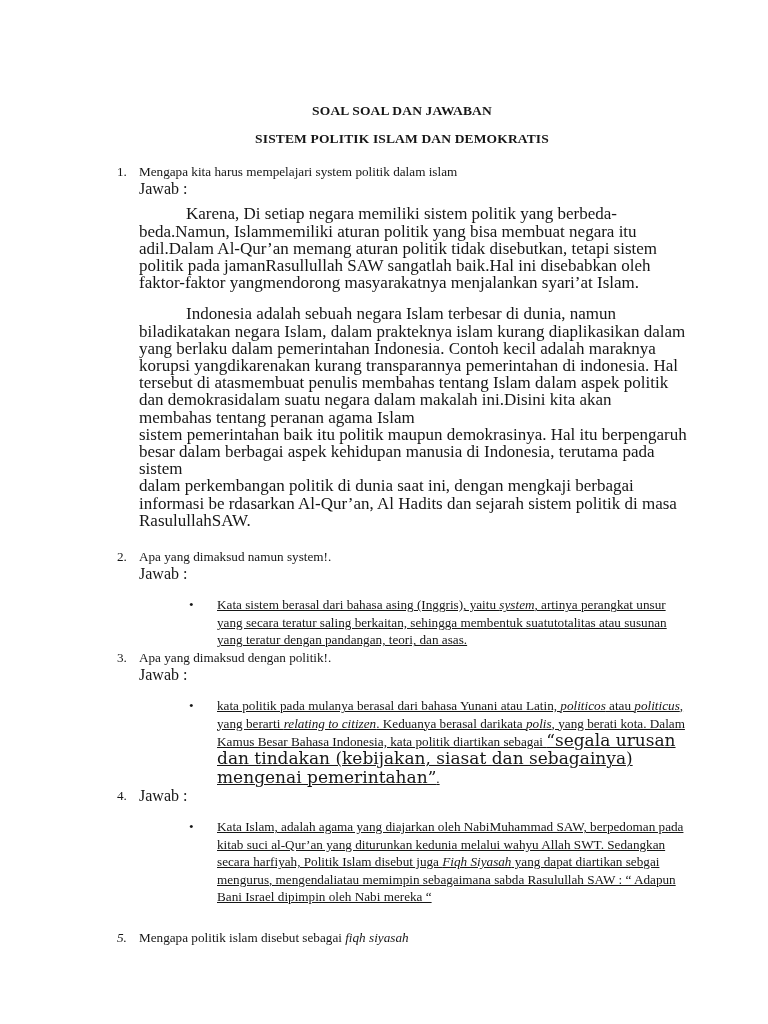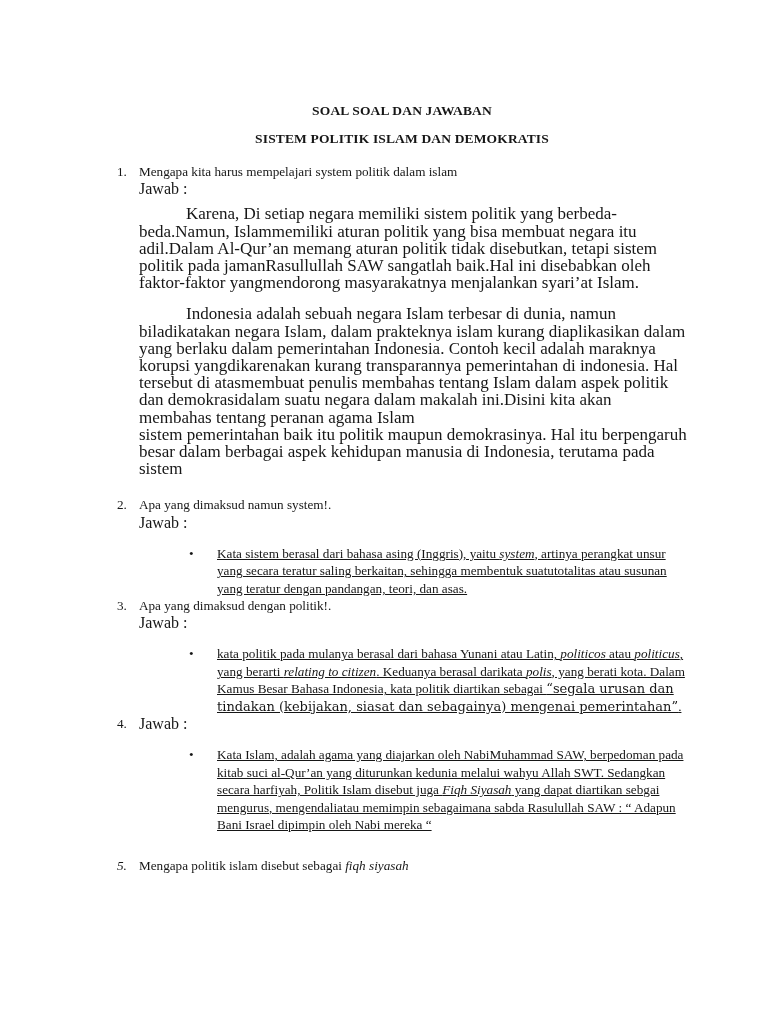--- a/index.html
+++ b/index.html
@@ -102,21 +102,21 @@
     left: 50px;
     top: 0;
     font-size: 13.2px;
     line-height: 17.4px;
   }
   .bullet-text { display: block; text-decoration: underline; }
 
   i, .it { font-style: italic; }
   .quoted {
     font-family: "DejaVu Serif", "Liberation Serif", serif;
-    font-size: 13px;
+    font-size: 17px;
   }
 </style>
 </head>
 <body>
 
 <div class="page">
   <div class="content">
 
     <div class="doc-title first">SOAL SOAL DAN JAWABAN</div>
     <div class="doc-title second">SISTEM POLITIK ISLAM DAN DEMOKRATIS</div>
@@ -124,20 +124,21 @@
     <div class="qitem">
       <span class="qnum">1.</span>
       <div class="qtext">Mengapa kita harus mempelajari system politik dalam islam</div>
       <div class="jawab">Jawab :</div>
       <div class="spacer-xs"></div>
       <div class="para indent">Karena, Di setiap negara memiliki sistem politik yang berbeda-beda.Namun, Islammemiliki aturan politik yang bisa membuat negara itu adil.Dalam Al-Qur’an memang aturan politik tidak disebutkan, tetapi sistem politik pada jamanRasullullah SAW sangatlah baik.Hal ini disebabkan oleh faktor-faktor yangmendorong masyarakatnya menjalankan syari’at Islam.</div>
       <div class="spacer-sm"></div>
       <div class="para indent">Indonesia adalah sebuah negara Islam terbesar di dunia, namun biladikatakan negara Islam, dalam prakteknya islam kurang diaplikasikan dalam</div>
       <div class="para">yang berlaku dalam pemerintahan Indonesia. Contoh kecil adalah maraknya korupsi yangdikarenakan kurang transparannya pemerintahan di indonesia. Hal tersebut di atasmembuat penulis membahas tentang Islam dalam aspek politik dan demokrasidalam suatu negara dalam makalah ini.Disini kita akan membahas tentang peranan agama Islam</div>
       <div class="para">sistem pemerintahan baik itu politik maupun demokrasinya. Hal itu berpengaruh besar dalam berbagai aspek kehidupan manusia di Indonesia, terutama pada sistem</div>
+      <div class="para">dalam perkembangan politik di dunia saat ini, dengan mengkaji berbagai informasi be rdasarkan Al-Qur’an, Al Hadits dan sejarah sistem politik di masa RasulullahSAW.</div>
     </div>
 
     <div class="spacer-md"></div>
 
     <div class="qitem">
       <span class="qnum">2.</span>
       <div class="qtext">Apa yang dimaksud namun system!.</div>
       <div class="jawab">Jawab :</div>
       <div class="spacer-sm"></div>
       <div class="bullet-block">

